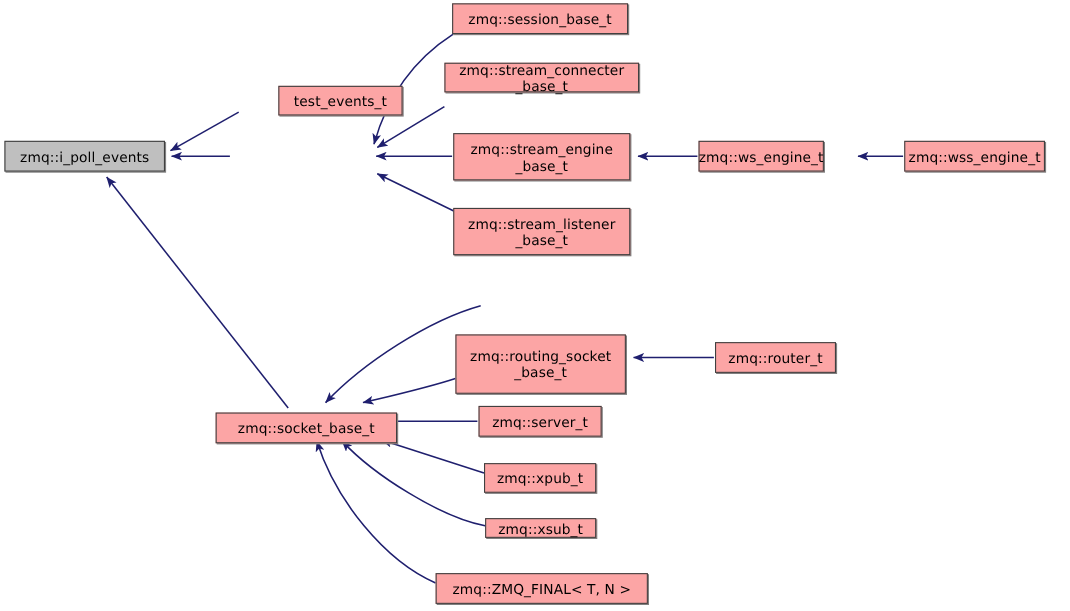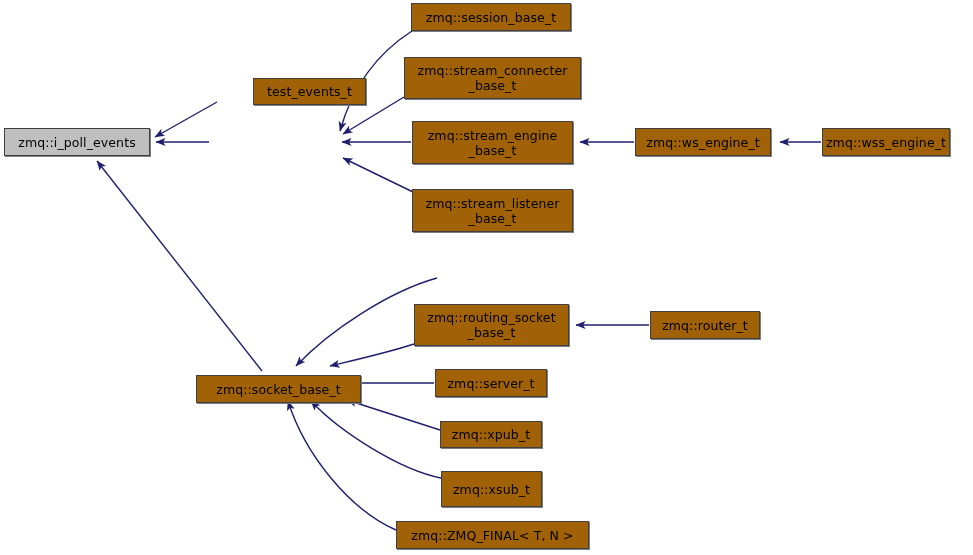--- a/index.html
+++ b/index.html
@@ -19,21 +19,21 @@
     position: absolute;
     left: 0;
     top: 0;
     width: 973px;
     height: 555px;
     pointer-events: none;
   }
   .node {
     position: absolute;
     box-sizing: border-box;
-    background: #a16207;
+    background: #fca5a5;
     border: 1px solid #404040;
     box-shadow: 1px 1px 0 0 #808080;
     display: flex;
     align-items: center;
     justify-content: center;
     text-align: center;
     color: #000000;
     font-size: 12.5px;
     line-height: 15px;
     white-space: pre-line;
@@ -79,39 +79,39 @@
 
   <div class="node highlight" style="left:4px; top:128px; width:146px; height:28px;">zmq::i_poll_events</div>
 
   <div class="node" style="left:217px; top:78px; width:113px; height:27px;margin-left:36px;">test_events_t</div>
 
 
   <div class="node" style="left:196px; top:375px; width:165px; height:28px;">zmq::socket_base_t</div>
 
   <div class="node" style="left:411px; top:3px; width:160px; height:28px;">zmq::session_base_t</div>
 
-  <div class="node" style="left:404px; top:57px; width:177px; height:42px;">zmq::stream_connecter
+  <div class="node" style="left:404px; top:57px; width:177px; height:27px;">zmq::stream_connecter
 _base_t</div>
 
   <div class="node" style="left:412px; top:121px; width:161px; height:43px;">zmq::stream_engine
 _base_t</div>
 
   <div class="node" style="left:412px; top:189px; width:161px; height:43px;">zmq::stream_listener
 _base_t</div>
 
-  <div class="node" style="left:635px; top:128px; width:136px; height:28px;">zmq::ws_engine_t</div>
+  <div class="node" style="left:635px; top:128px; width:114px; height:28px;">zmq::ws_engine_t</div>
 
   <div class="node" style="left:822px; top:128px; width:128px; height:28px;">zmq::wss_engine_t</div>
 
 
-  <div class="node" style="left:414px; top:304px; width:155px; height:42px;">zmq::routing_socket
+  <div class="node" style="left:414px; top:304px; width:155px; height:54px;">zmq::routing_socket
 _base_t</div>
 
   <div class="node" style="left:650px; top:311px; width:110px; height:28px;">zmq::router_t</div>
 
   <div class="node" style="left:435px; top:369px; width:112px; height:28px;">zmq::server_t</div>
 
   <div class="node" style="left:440px; top:421px; width:102px; height:27px;">zmq::xpub_t</div>
 
-  <div class="node" style="left:441px; top:471px; width:101px; height:36px;">zmq::xsub_t</div>
+  <div class="node" style="left:441px; top:471px; width:101px; height:18px;">zmq::xsub_t</div>
 
   <div class="node" style="left:396px; top:521px; width:193px; height:28px;">zmq::ZMQ_FINAL&lt; T, N &gt;</div>
 </div>
 
 </body></html>

